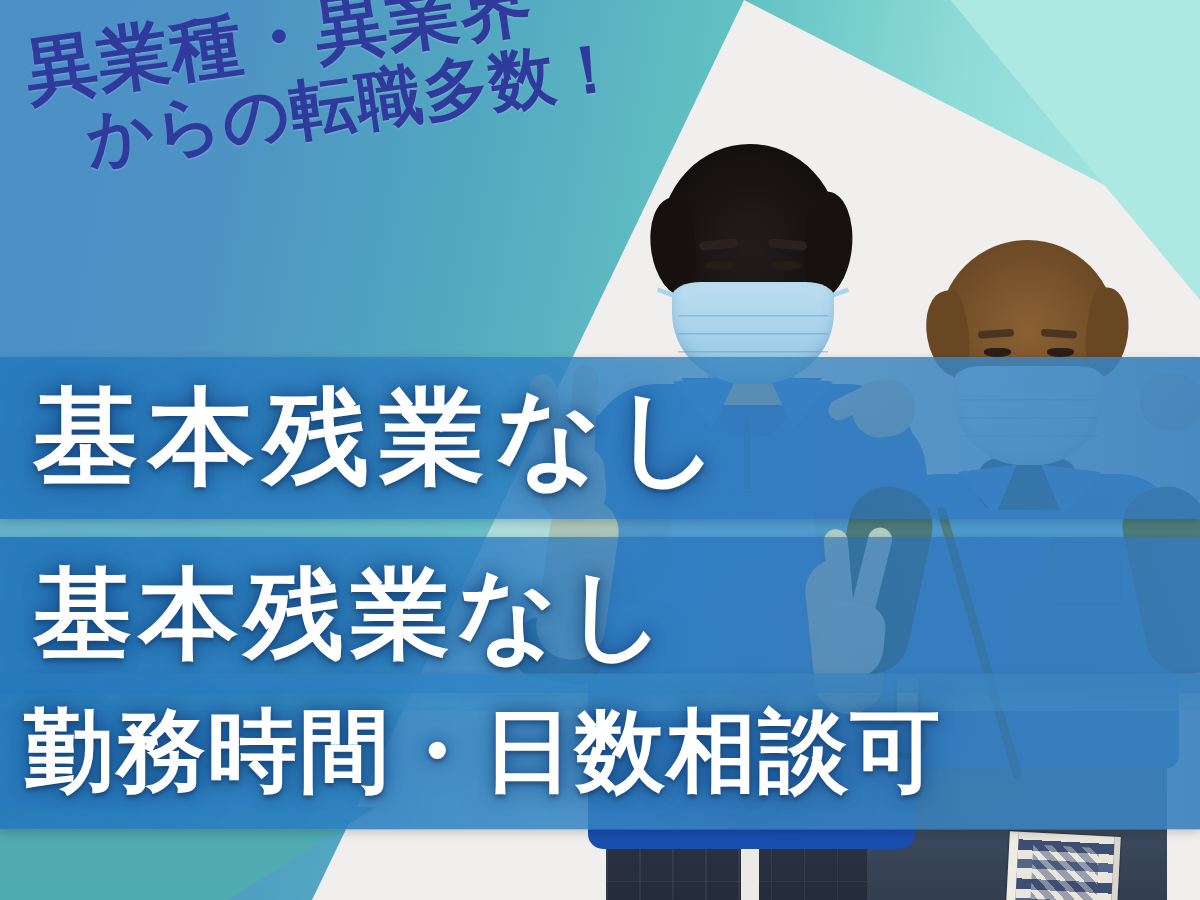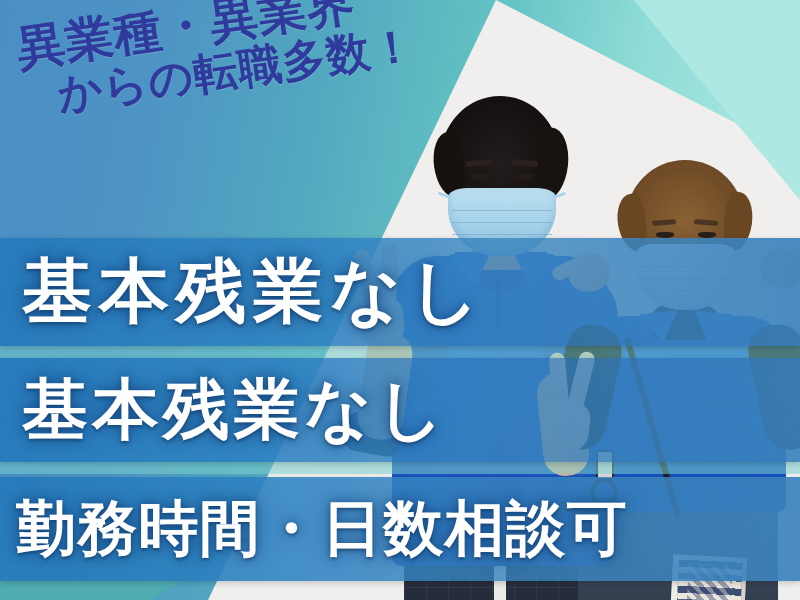--- a/index.html
+++ b/index.html
@@ -180,21 +180,21 @@
   .headline .l1{font-size:48px;line-height:1.02;white-space:nowrap;}
   .headline .l2{font-size:44px;line-height:1.05;margin-left:34px;margin-top:2px;white-space:nowrap;}
 
   
   .bar{position:absolute;left:0;width:800px;z-index:25;
     display:flex;align-items:center;
     background:linear-gradient(90deg,rgba(38,122,188,.93) 0%,rgba(49,133,196,.88) 42%,rgba(57,133,190,.80) 62%,rgba(59,130,189,.92) 100%);
     box-shadow:0 2px 6px rgba(0,0,0,.18);}
   .bar1{top:238px;height:108px;}
   .bar2{top:358px;height:104px;}
-  .bar3{top:477px;height:104px;}
+  .bar3{top:449px;height:104px;}
   .bar .txt{color:#ffffff;font-weight:700;white-space:nowrap;
     text-shadow:0 0 10px rgba(20,70,130,.85),0 0 22px rgba(20,70,130,.6),0 2px 3px rgba(0,0,0,.35);}
   .bar1 .txt{font-size:70px;letter-spacing:.10em;padding-left:22px;}
   .bar2 .txt{font-size:66px;letter-spacing:.07em;padding-left:22px;}
   .bar3 .txt{font-size:60px;letter-spacing:.02em;padding-left:16px;}
   .bar-sep{position:absolute;left:0;width:800px;height:12px;z-index:24;
     background:rgba(120,205,205,.55);}
   .sep1{top:346px;} .sep2{top:462px;}
 </style>
 </head>

